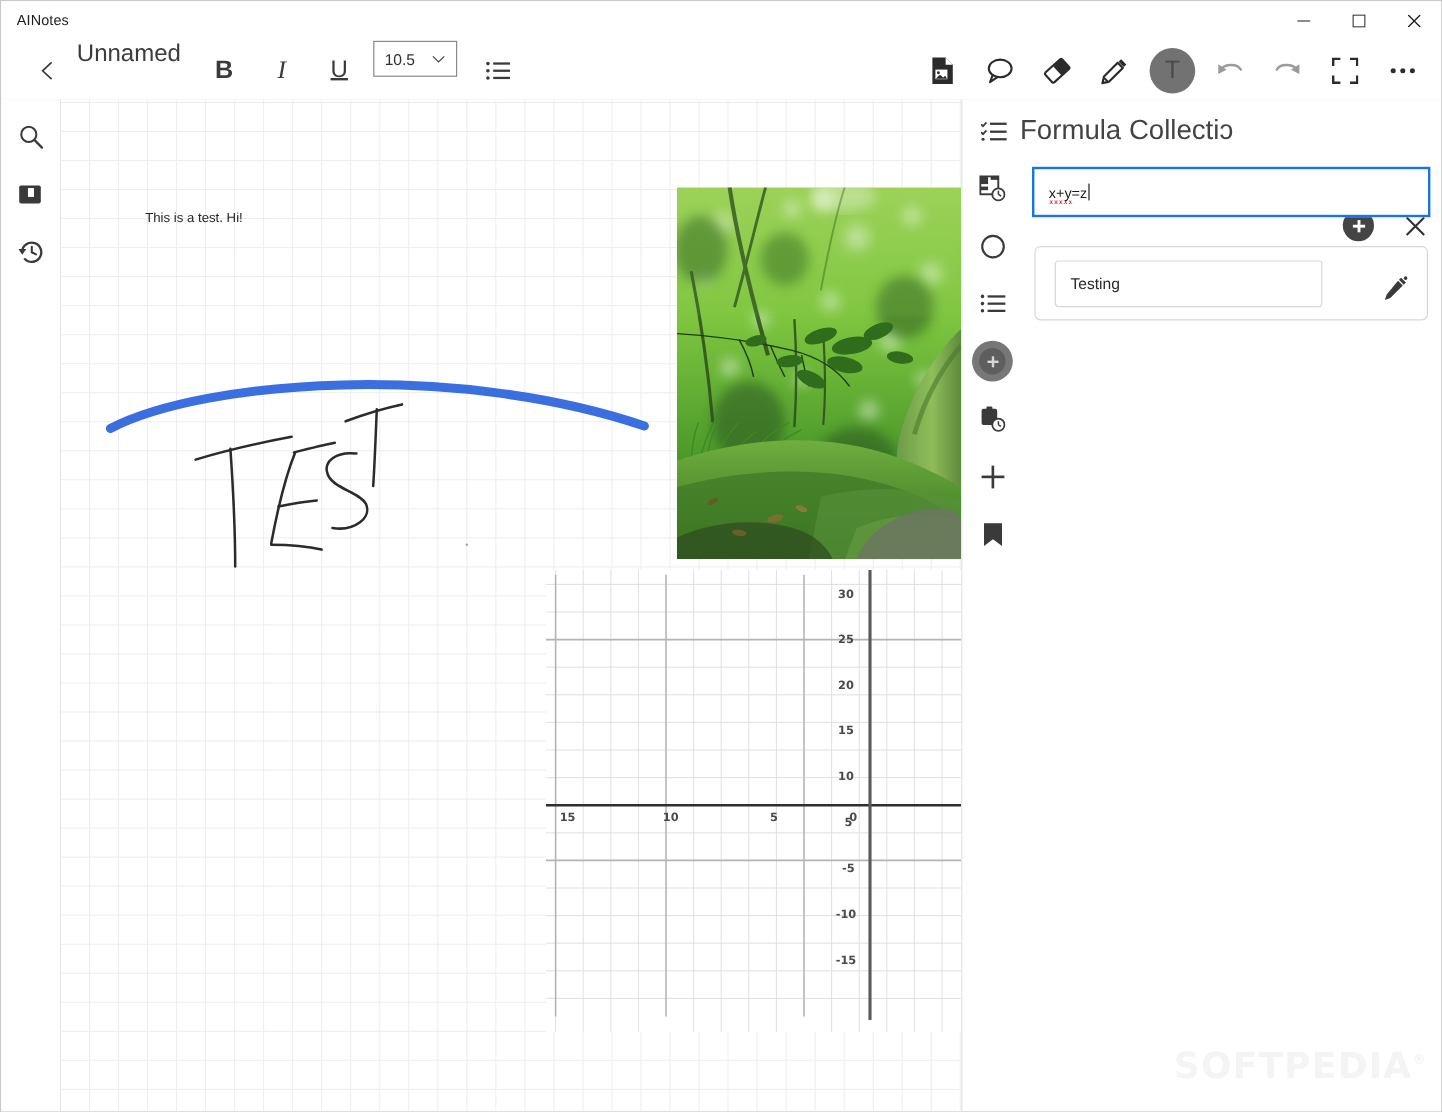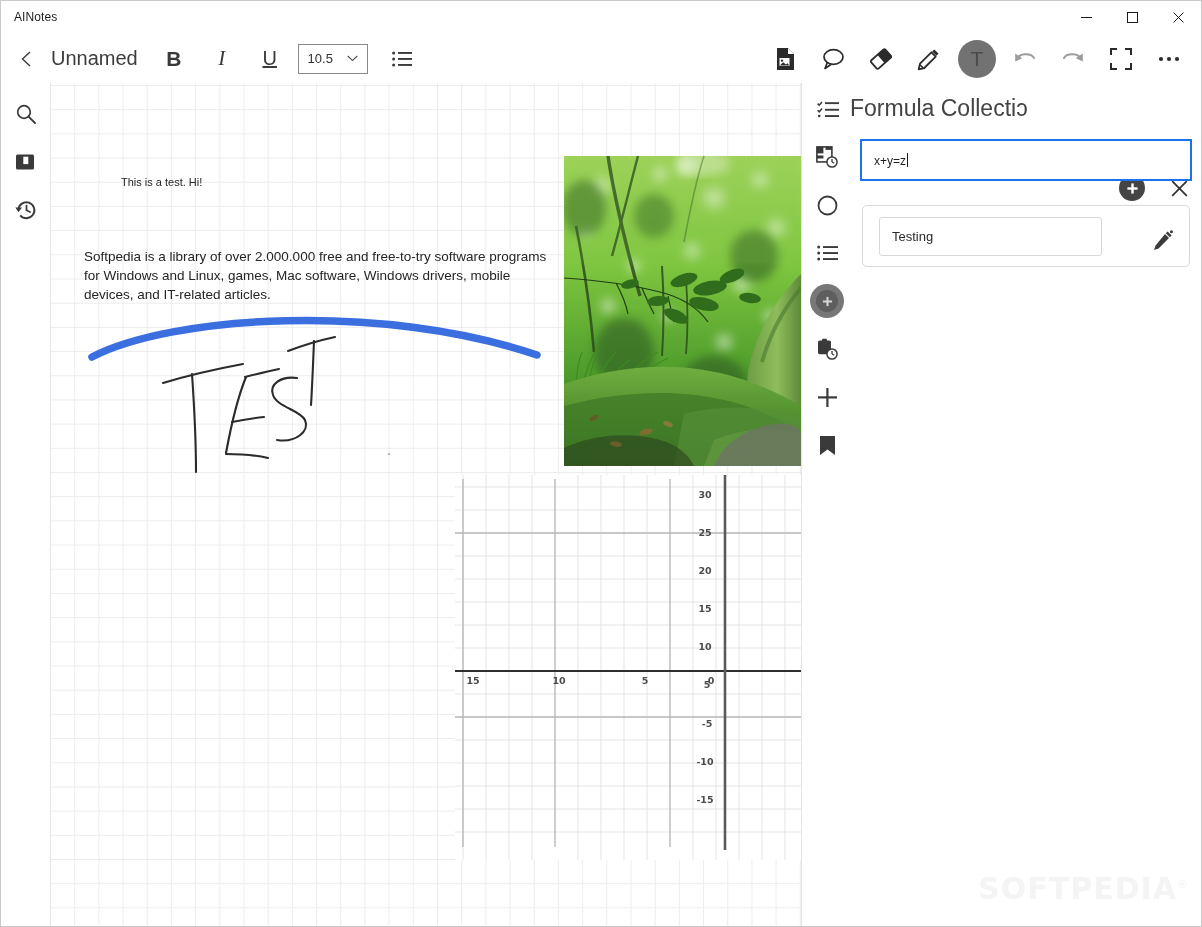--- a/index.html
+++ b/index.html
@@ -32,21 +32,21 @@
     width:46px;height:33px;display:flex;align-items:center;justify-content:center;
     color:#1a1a1a;
   }
   .wbtn svg{display:block;}
 
   
   .toolbar{
     position:absolute;left:0;top:33px;width:1200px;height:49px;
     background:#ffffff;border-bottom:1px solid #e4e4e4;
   }
-  .tb-left{position:absolute;left:4px;top:0;height:49px;display:flex;align-items:center;}
+  .tb-left{position:absolute;left:17px;top:0;height:49px;display:flex;align-items:flex-start;}
   .back-btn{
     width:44px;height:49px;display:flex;align-items:center;justify-content:center;
     color:#3a3a3a;
   }
   .doc-title{
     font-size:20px;color:#3c3c3c;padding:0 12px 0 2px;white-space:nowrap;
   }
   .fmt-btn{
     width:48px;height:49px;display:flex;align-items:center;justify-content:center;
     color:#3a3a3a;font-size:20px;
@@ -358,21 +358,20 @@
         <polygon points="0.4,8.4 7,8.4 3.5,13.2" fill="currentColor"></polygon>
         <line x1="11.5" y1="6.6" x2="11.5" y2="11.2" stroke="currentColor" stroke-width="1.7" stroke-linecap="round"></line>
         <line x1="11.5" y1="11.2" x2="15" y2="13" stroke="currentColor" stroke-width="1.7" stroke-linecap="round"></line>
       </svg>
     </div>
   </div>
 
   <div class="canvas">
 
     <div class="note-a">This is a test. Hi!</div>
-    <div class="note-b">Softpedia is a library of over 2.000.000 free and free-to-try software programs for Windows and Linux, games, Mac software, Windows drivers, mobile devices, and IT-related articles.</div>
 
     <svg class="ink" viewBox="0 0 750 844">
       <path d="M41 274 C120 233, 330 219, 486 272" fill="none" stroke="#3b6fe0" stroke-width="7.5" stroke-linecap="round"></path>
       <g fill="none" stroke="#2b2b2b" stroke-width="2.1" stroke-linecap="round">
         <path d="M112 300 C135 293, 165 286, 192 281"></path>
         <path d="M141 291 C143 320, 145 357, 145 389"></path>
         <path d="M195 294 C186 316, 180 343, 175 370"></path>
         <path d="M194 294 C206 291, 218 288, 228 286"></path>
         <path d="M181 339 C191 337, 203 335, 213 334"></path>
         <path d="M175 371 C189 371, 204 372, 217 375"></path>

